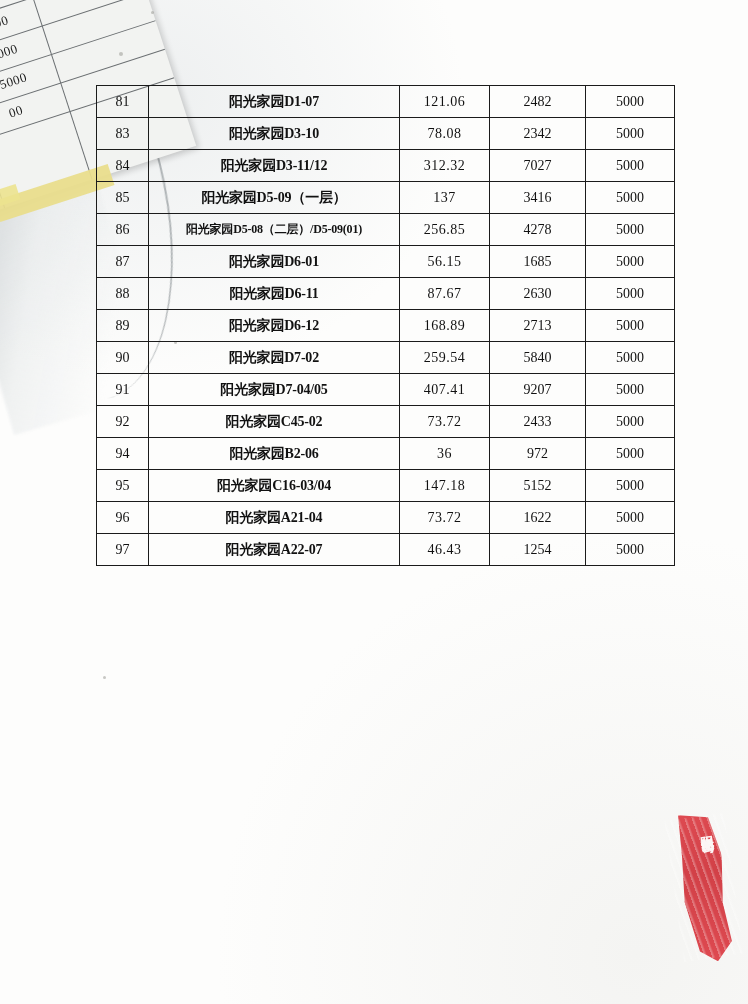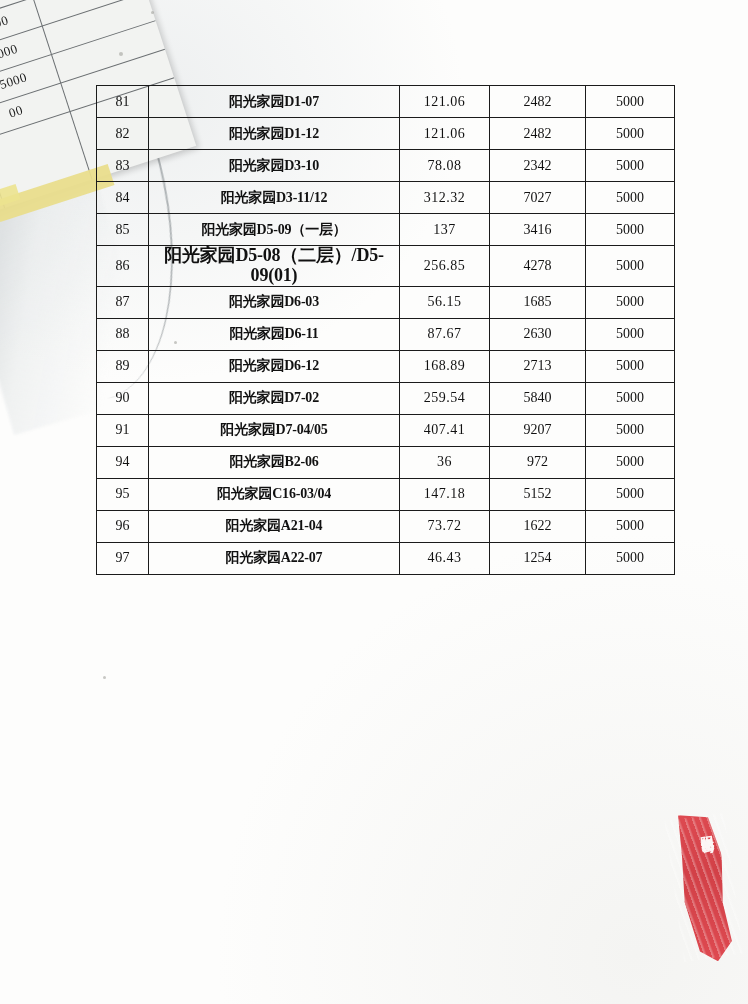--- a/index.html
+++ b/index.html
@@ -229,27 +229,20 @@
   <table class="sheet">
     <tbody>
       <tr>
         <td class="c-no">81</td>
         <td class="c-name">阳光家园D1-07</td>
         <td class="c-area">121.06</td>
         <td class="c-amount">2482</td>
         <td class="c-price">5000</td>
       </tr>
       <tr>
-        <td class="c-no">82</td>
-        <td class="c-name">阳光家园D1-12</td>
-        <td class="c-area">121.06</td>
-        <td class="c-amount">2482</td>
-        <td class="c-price">5000</td>
-      </tr>
-      <tr>
         <td class="c-no">83</td>
         <td class="c-name">阳光家园D3-10</td>
         <td class="c-area">78.08</td>
         <td class="c-amount">2342</td>
         <td class="c-price">5000</td>
       </tr>
       <tr>
         <td class="c-no">84</td>
         <td class="c-name">阳光家园D3-11/12</td>
         <td class="c-area">312.32</td>
@@ -258,28 +251,28 @@
       </tr>
       <tr>
         <td class="c-no">85</td>
         <td class="c-name">阳光家园D5-09（一层）</td>
         <td class="c-area">137</td>
         <td class="c-amount">3416</td>
         <td class="c-price">5000</td>
       </tr>
       <tr>
         <td class="c-no">86</td>
-        <td class="c-name" style="font-size:18px;">阳光家园D5-08（二层）/D5-09(01)</td>
+        <td class="c-name" style="font-size:12px;">阳光家园D5-08（二层）/D5-09(01)</td>
         <td class="c-area">256.85</td>
         <td class="c-amount">4278</td>
         <td class="c-price">5000</td>
       </tr>
       <tr>
         <td class="c-no">87</td>
-        <td class="c-name">阳光家园D6-03</td>
+        <td class="c-name">阳光家园D6-01</td>
         <td class="c-area">56.15</td>
         <td class="c-amount">1685</td>
         <td class="c-price">5000</td>
       </tr>
       <tr>
         <td class="c-no">88</td>
         <td class="c-name">阳光家园D6-11</td>
         <td class="c-area">87.67</td>
         <td class="c-amount">2630</td>
         <td class="c-price">5000</td>
@@ -296,20 +289,27 @@
         <td class="c-name">阳光家园D7-02</td>
         <td class="c-area">259.54</td>
         <td class="c-amount">5840</td>
         <td class="c-price">5000</td>
       </tr>
       <tr>
         <td class="c-no">91</td>
         <td class="c-name">阳光家园D7-04/05</td>
         <td class="c-area">407.41</td>
         <td class="c-amount">9207</td>
+        <td class="c-price">5000</td>
+      </tr>
+      <tr>
+        <td class="c-no">92</td>
+        <td class="c-name">阳光家园C45-02</td>
+        <td class="c-area">73.72</td>
+        <td class="c-amount">2433</td>
         <td class="c-price">5000</td>
       </tr>
       <tr>
         <td class="c-no">94</td>
         <td class="c-name">阳光家园B2-06</td>
         <td class="c-area">36</td>
         <td class="c-amount">972</td>
         <td class="c-price">5000</td>
       </tr>
       <tr>

